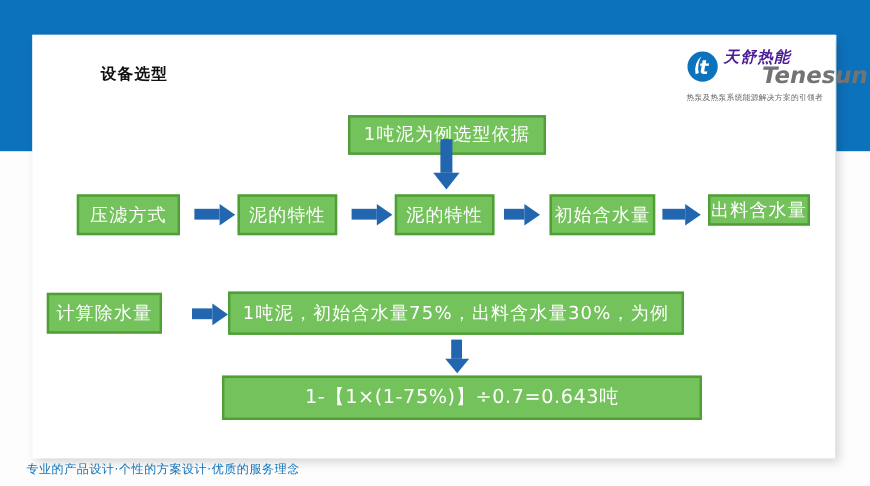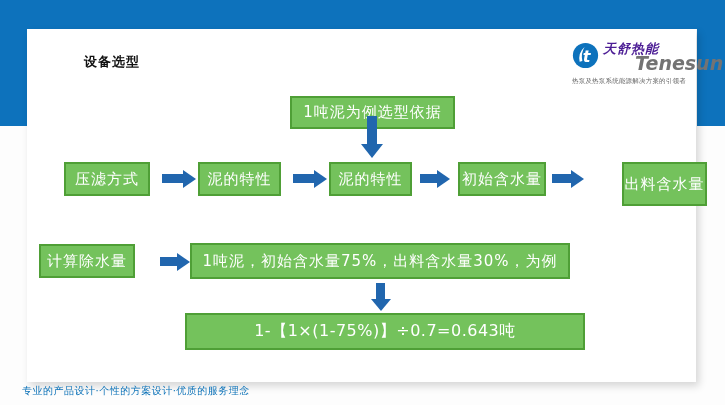--- a/index.html
+++ b/index.html
@@ -80,21 +80,21 @@
     <div class="dhead" style="left:334px;top:115px;"></div>
 
     <div class="node" style="left:37px;top:133px;width:86px;height:34px;">压滤方式</div>
     <div class="arrow-r" style="left:135px;top:145px;width:21px;"></div>
     <div class="node" style="left:171px;top:133px;width:83px;height:34px;">泥的特性</div>
     <div class="arrow-r" style="left:266px;top:145px;width:21px;"></div>
     <div class="node" style="left:302px;top:133px;width:83px;height:34px;">泥的特性</div>
     <div class="arrow-r" style="left:393px;top:145px;width:17px;"></div>
     <div class="node" style="left:431px;top:133px;width:88px;height:34px;">初始含水量</div>
     <div class="arrow-r" style="left:525px;top:145px;width:19px;"></div>
-    <div class="node" style="left:563px;top:133px;width:85px;height:44px;margin-left:32px;">出料含水量</div>
+    <div class="node" style="left:563px;top:133px;width:85px;height:26px;">出料含水量</div>
 
     <div class="node" style="left:12px;top:215px;width:96px;height:34px;">计算除水量</div>
     <div class="arrow-r" style="left:133px;top:228px;width:17px;"></div>
     <div class="node" style="left:163px;top:214px;width:380px;height:36px;">1吨泥，初始含水量75%，出料含水量30%，为例</div>
 
     <div class="dshaft" style="left:349px;top:254px;width:9px;height:16px;"></div>
     <div class="dhead sm" style="left:344px;top:270px;"></div>
 
     <div class="node formula" style="left:158px;top:284px;width:400px;height:37px;">1-【1×(1-75%)】÷0.7=0.643吨</div>
 

